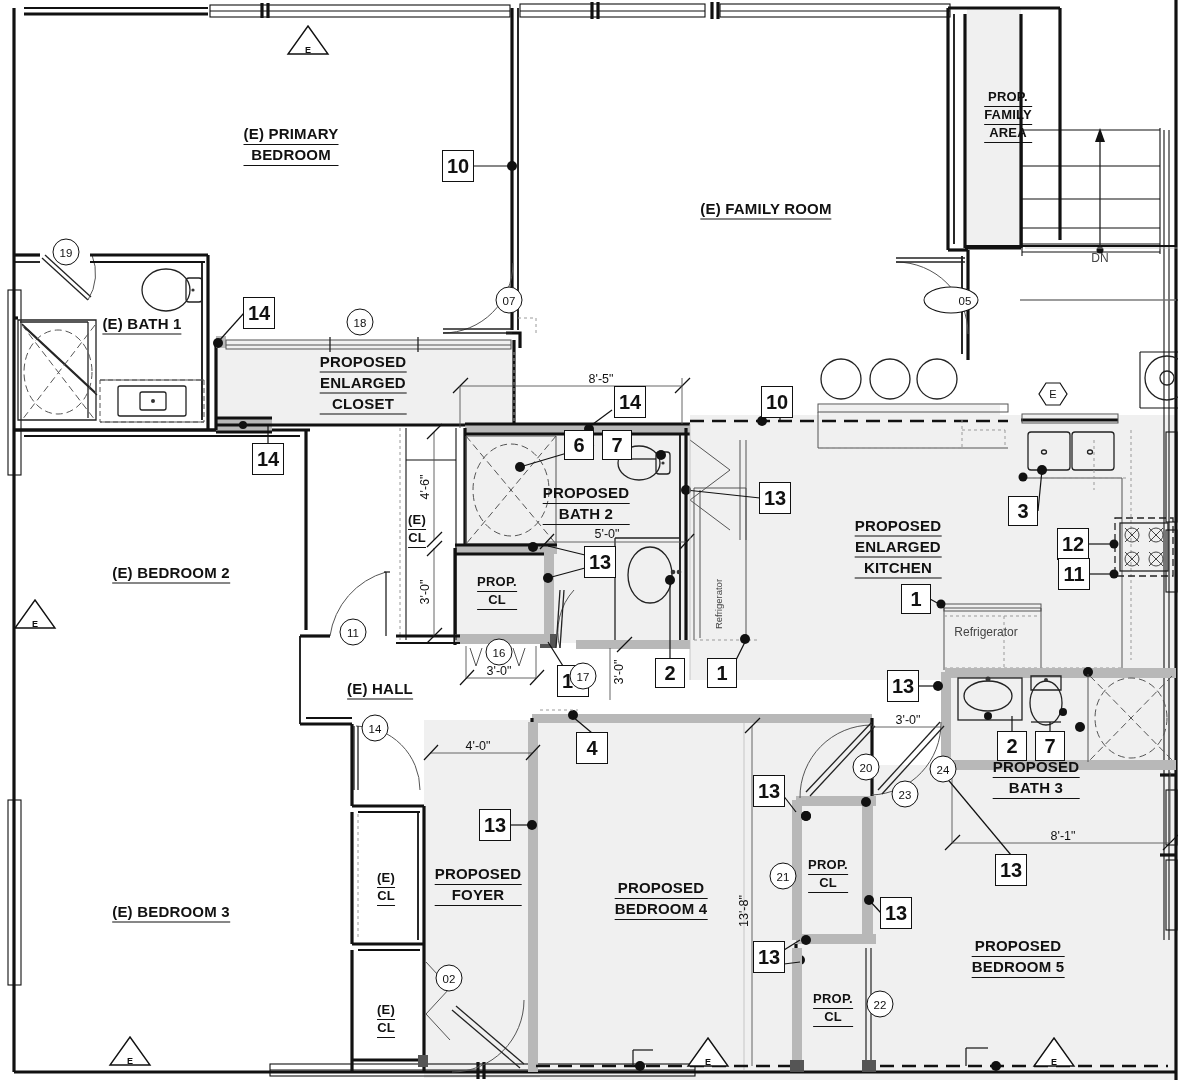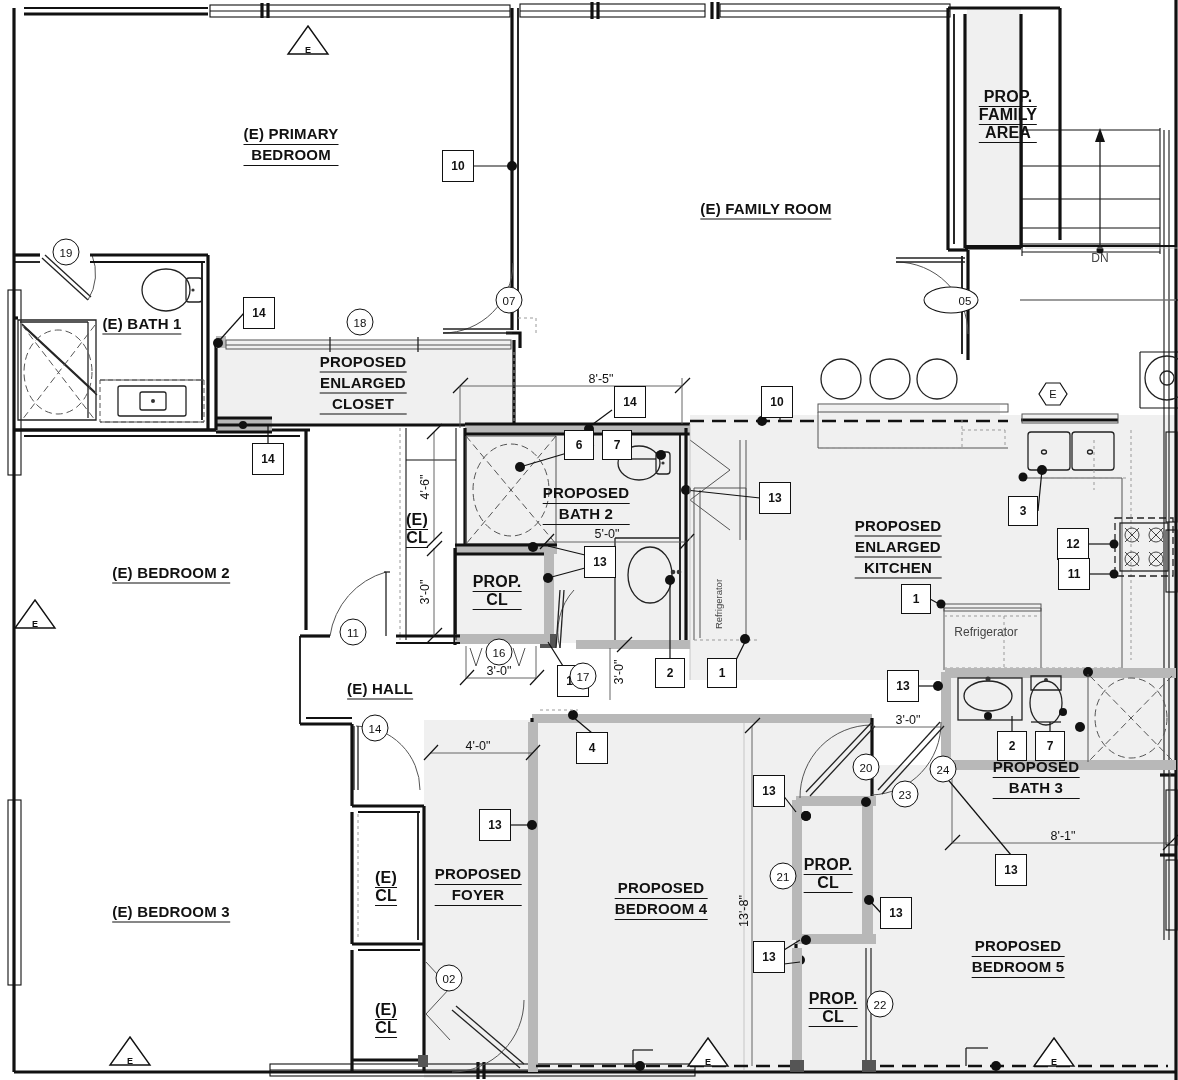--- a/index.html
+++ b/index.html
@@ -13,32 +13,32 @@
   
   .roomlbl{
     position:absolute;
     font-family:"Liberation Sans",sans-serif;
     font-size:15px;font-weight:600;color:#111;
     text-align:center;line-height:19px;white-space:nowrap;
     transform:translate(-50%,-50%);
     letter-spacing:0.2px;
   }
   .roomlbl span{display:block;border-bottom:1.3px solid #111;padding-bottom:1px;}
-  .roomlbl.small{font-size:16px;line-height:16px;}
+  .roomlbl.small{font-size:13px;line-height:16px;}
   
   .dim{
     position:absolute;font-family:"Liberation Sans",sans-serif;
     font-size:12.5px;color:#111;white-space:nowrap;
     transform:translate(-50%,-50%);
   }
   .dim.vert{transform:translate(-50%,-50%) rotate(-90deg);}
   
   .kbox{
     position:absolute;border:1.4px solid #111;background:#fff;
-    font-family:"Liberation Sans",sans-serif;font-size:12px;font-weight:600;
+    font-family:"Liberation Sans",sans-serif;font-size:20px;font-weight:600;
     color:#111;display:flex;align-items:center;justify-content:center;
     transform:translate(-50%,-50%);
   }
   
   .cbub{
     position:absolute;border:1.4px solid #111;border-radius:50%;background:#fff;
     font-family:"Liberation Sans",sans-serif;font-size:11.5px;color:#111;
     display:flex;align-items:center;justify-content:center;
     transform:translate(-50%,-50%);width:25px;height:25px;
   }

